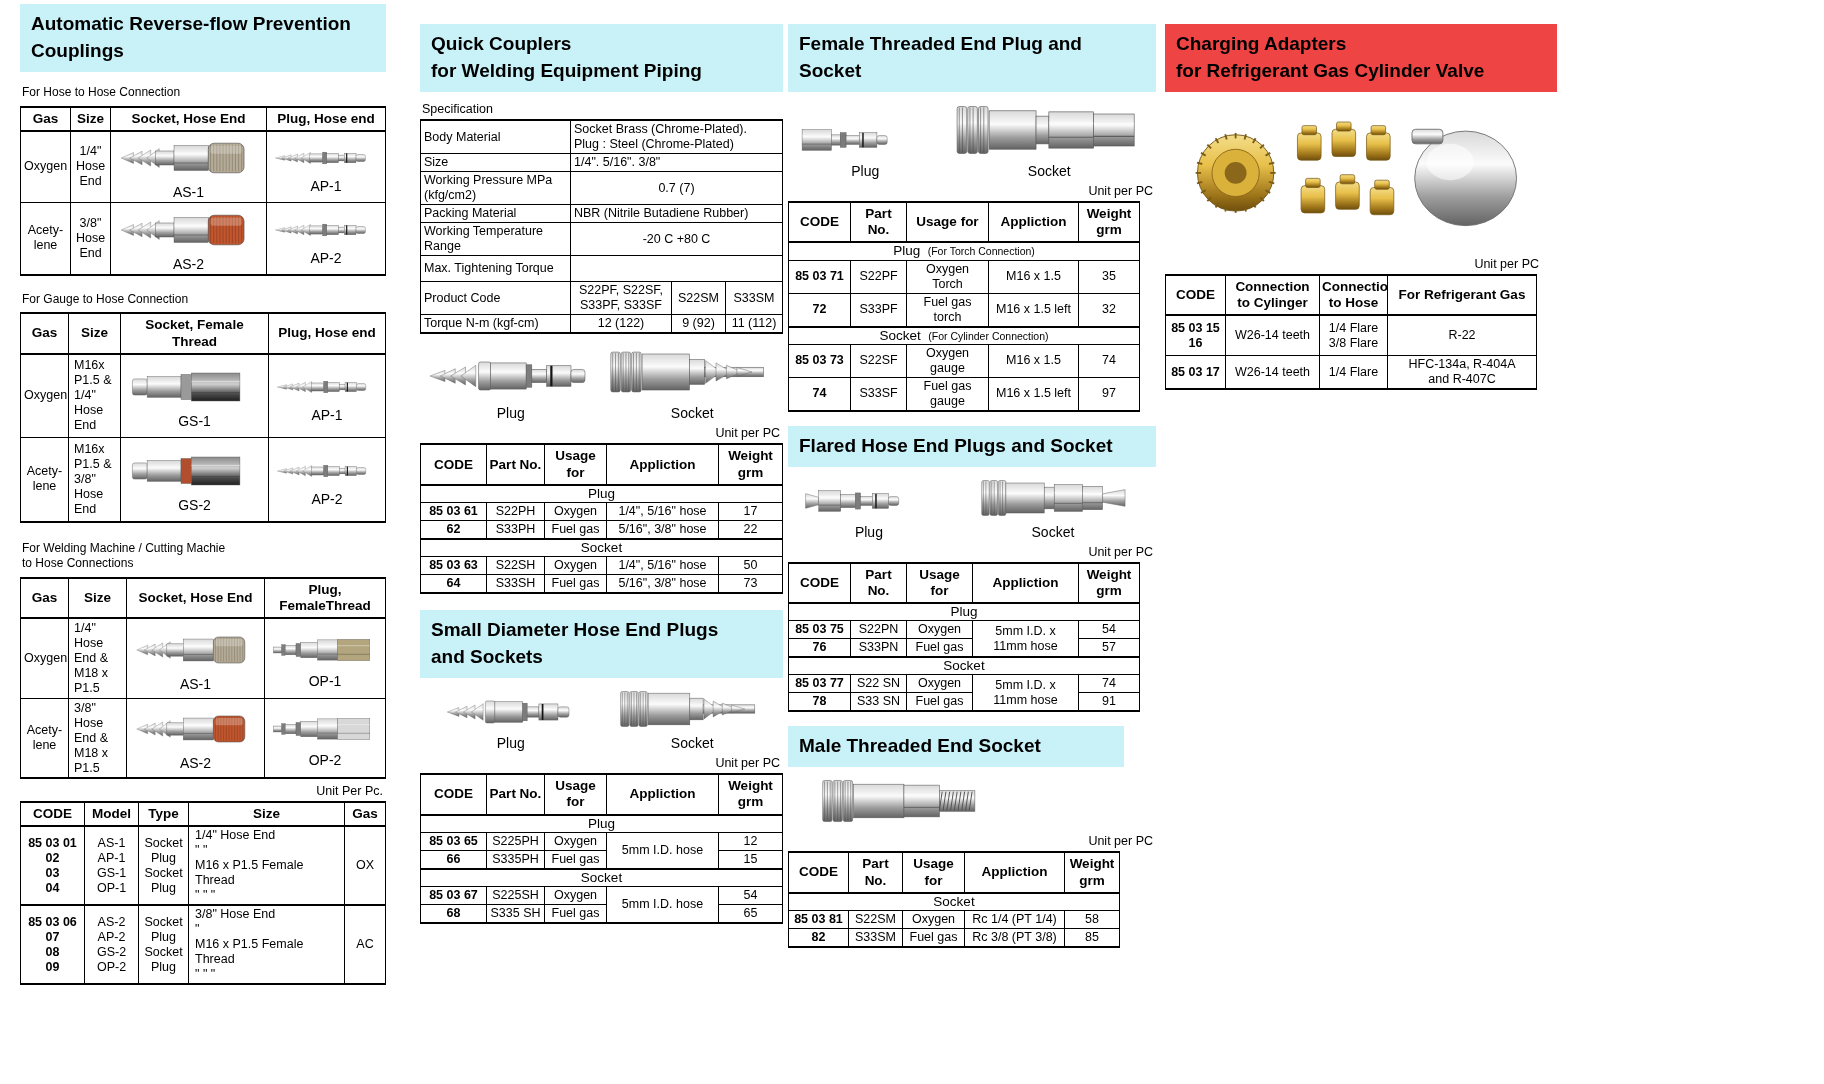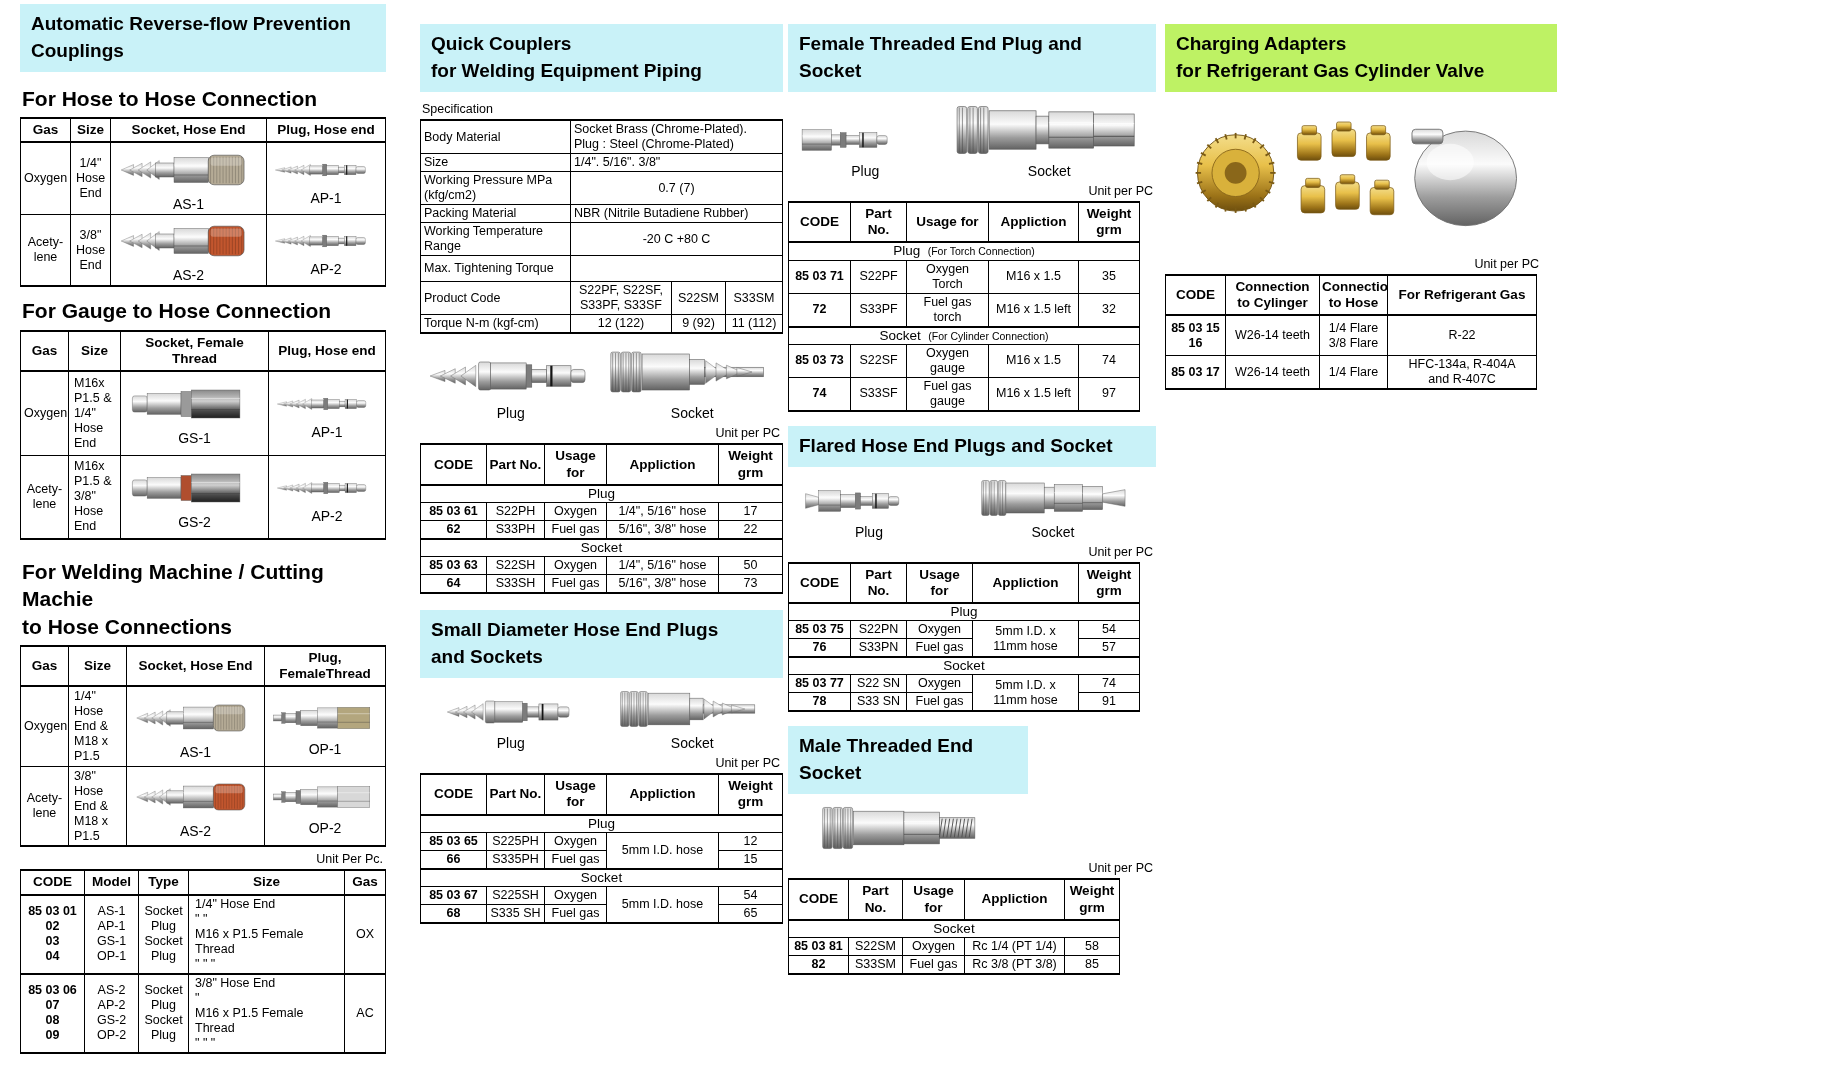--- a/index.html
+++ b/index.html
@@ -1,40 +1,40 @@
 <!DOCTYPE html>
 <html><head>
 <meta charset="utf-8">
 <style>
   *{margin:0;padding:0;box-sizing:border-box}
   html,body{background:#fff}
   body{width:1824px;height:1084px;position:relative;font-family:"Liberation Sans",sans-serif;color:#000;overflow:hidden}
   .col{position:absolute}
   .cyan{background:#c9f2f8;font-weight:bold;font-size:19px;line-height:1.42;padding:7px 11px}
-  .sech{font-size:21px;font-weight:bold;line-height:1.3;margin:13px 0 5px 2px}
+  .sech{font-size:12px;font-weight:normal;line-height:1.3;margin:13px 0 5px 2px}
   .speclbl{font-size:12.5px;margin:10px 0 3px 2px}
   table.grid{border-collapse:collapse;width:100%;table-layout:fixed;border-top:2px solid #000;border-bottom:2px solid #000}
   .grid td,.grid th{border:1px solid #000;font-size:12.5px;padding:1px 3px;text-align:center;vertical-align:middle;line-height:1.2;overflow:hidden}
   .grid th{font-size:13.5px;font-weight:bold;padding:3px 2px}
   .grid tr.hdr th{border-bottom:2px solid #000}
   .grid tr.grp td{border-top:2px solid #000}
   .grid tr.sub td{border-top:2px solid #000;font-size:13.5px;padding:0 2px}
   .left{text-align:left!important}
   .lh{line-height:1.18}
   .cr{text-align:right;padding-right:12px;font-weight:bold}
   .lbl{padding-left:6px}
   .note{font-size:10.5px}
   .s11{font-size:11px}
   .unit{font-size:12.5px;text-align:right;margin:5px 3px 3px 0}
   .imgrow{display:flex;justify-content:space-around;align-items:flex-end;margin:6px 0 0}
   .imgrow figure{text-align:center;flex:1}
   .pimg{display:block;margin:0 auto;width:94%}
   .h38{height:38px}.h44{height:44px}.h50{height:50px}.h56{height:56px}.h64{height:64px}.h150{height:150px;width:98%}
   .plbl{text-align:center;font-size:14px;margin-top:1px}
-  .w300{width:240px}
+  .w300{width:336px}
 </style>
 </head>
 <body>
 
 <svg width="0" height="0" style="position:absolute" aria-hidden="true">
 <defs>
 <linearGradient id="gm" x1="0" y1="0" x2="0" y2="1">
         <stop offset="0" stop-color="#d9d9d9"></stop>
         <stop offset=".35" stop-color="#fbfbfb"></stop>
         <stop offset=".7" stop-color="#9d9d9d"></stop>
@@ -163,21 +163,21 @@
                 <rect x="122" y="22" width="20" height="16" rx="0" fill="url(#gm)" stroke="#5a5a5a" stroke-width=".6"></rect>
                 <line x1="126" y1="22" x2="126" y2="38" stroke="#151515" stroke-width="2"></line>
                 <rect x="142" y="24" width="16" height="12" rx="3" fill="url(#gm)" stroke="#5a5a5a" stroke-width=".6"></rect>
               </svg></span>
             <div class="plbl">AP-2</div>
           </td>
     </tr>
   </tbody>
     </table>
 
-  <h3 class="sech" style="margin-top:10px">For Gauge to Hose Connection</h3>
+  <h3 class="sech" style="margin-top:16px">For Gauge to Hose Connection</h3>
   <table class="grid">
     <colgroup>
         <col style="width:48px">
         <col style="width:52px">
         <col style="width:148px">
         <col>
       </colgroup>
     <tbody>
         <tr class="hdr">
       <th>Gas</th>
@@ -889,21 +889,21 @@
           <td>S33SM</td>
           <td>Fuel gas</td>
           <td>Rc 3/8 (PT 3/8)</td>
           <td>85</td>
         </tr>
   </tbody>
     </table>
 </section>
 
 <section class="col" style="left:1165px;top:24px;width:392px">
-  <div class="cyan" style="background: #bef264;">Charging Adapters<br>for Refrigerant Gas Cylinder Valve</div>
+  <div class="cyan" style="background: #ef4444;">Charging Adapters<br>for Refrigerant Gas Cylinder Valve</div>
   <div style="margin-top:10px">
     <span class="pimg h150"><svg viewBox="0 0 380 165" width="100%" height="100%" preserveAspectRatio="xMidYMid meet" aria-hidden="true">
           <circle cx="52" cy="78" r="42" fill="url(#gb)" stroke="#6e4f0e"></circle>
           <line x1="90.0" y1="78.0" x2="96.0" y2="78.0" stroke="#7a5a14" stroke-width="2"></line>
           <line x1="88.7" y1="87.8" x2="94.5" y2="89.4" stroke="#7a5a14" stroke-width="2"></line>
           <line x1="84.9" y1="97.0" x2="90.1" y2="100.0" stroke="#7a5a14" stroke-width="2"></line>
           <line x1="78.9" y1="104.9" x2="83.1" y2="109.1" stroke="#7a5a14" stroke-width="2"></line>
           <line x1="71.0" y1="110.9" x2="74.0" y2="116.1" stroke="#7a5a14" stroke-width="2"></line>
           <line x1="61.8" y1="114.7" x2="63.4" y2="120.5" stroke="#7a5a14" stroke-width="2"></line>
           <line x1="52.0" y1="116.0" x2="52.0" y2="122.0" stroke="#7a5a14" stroke-width="2"></line>

